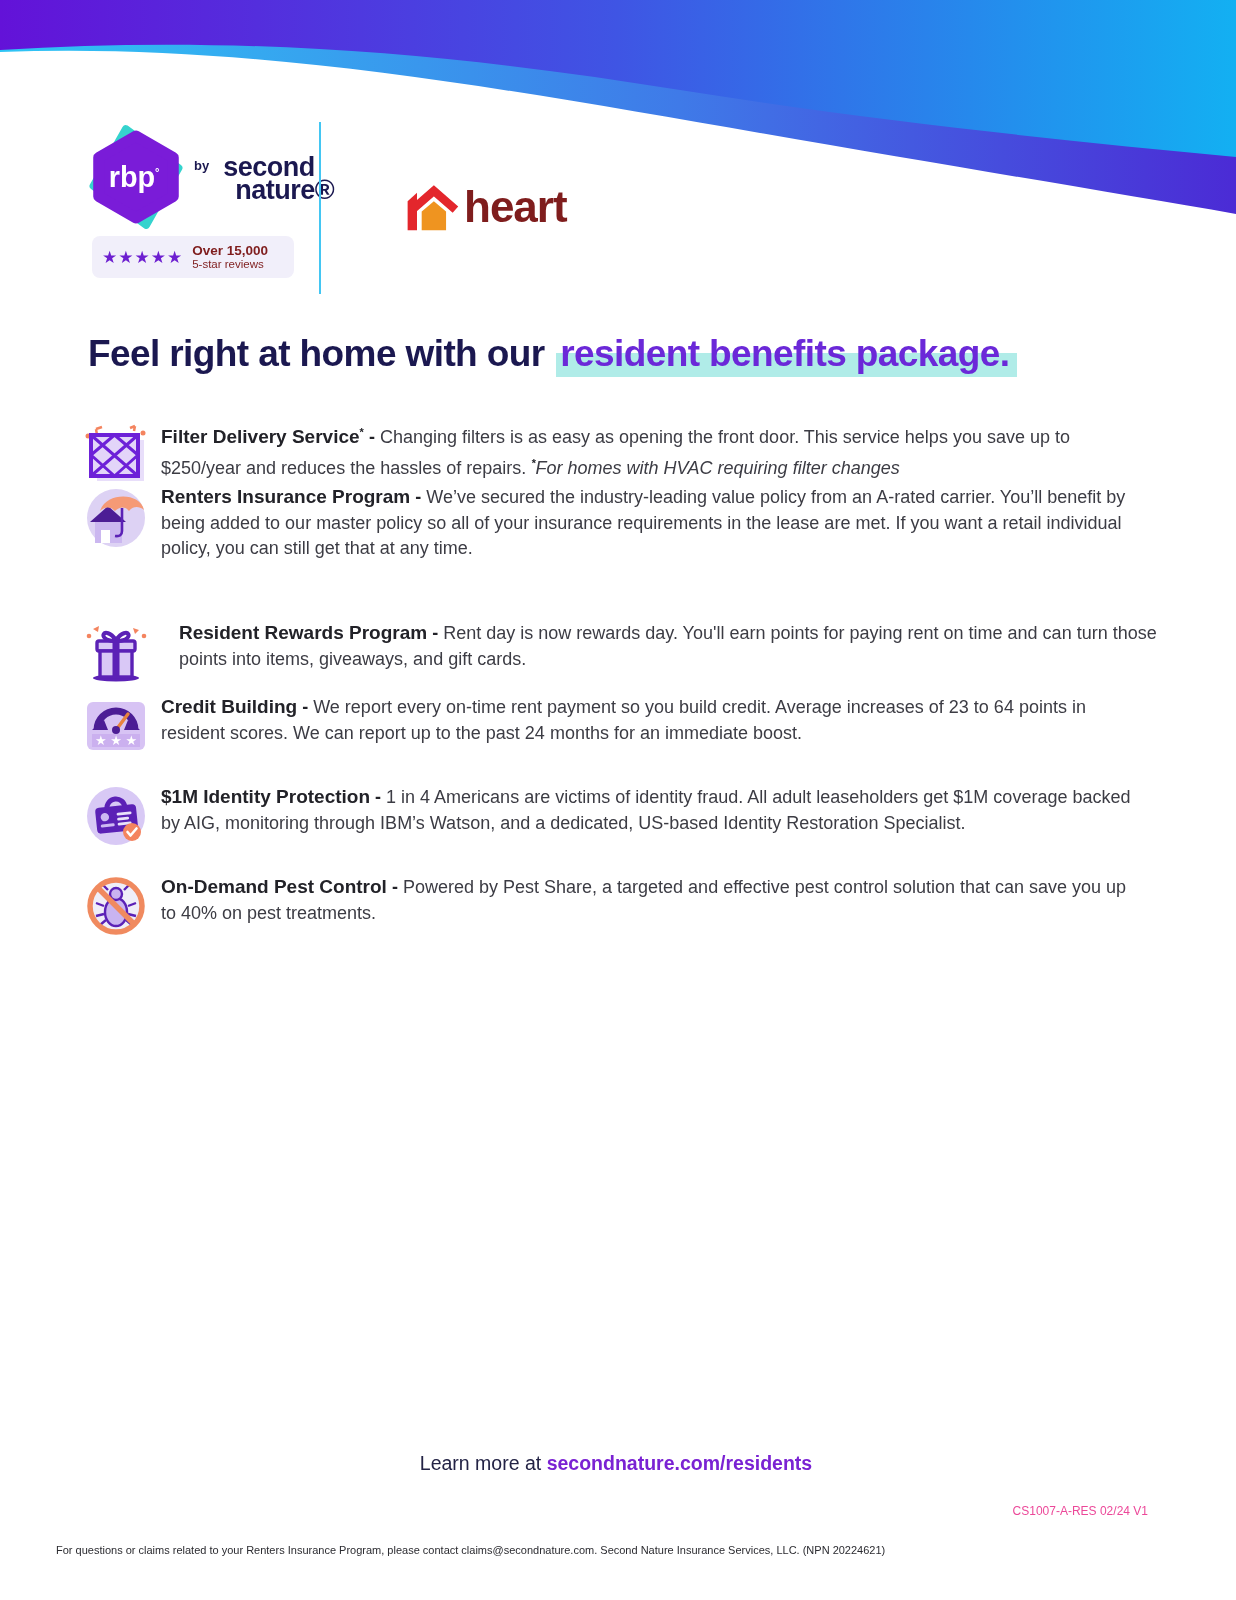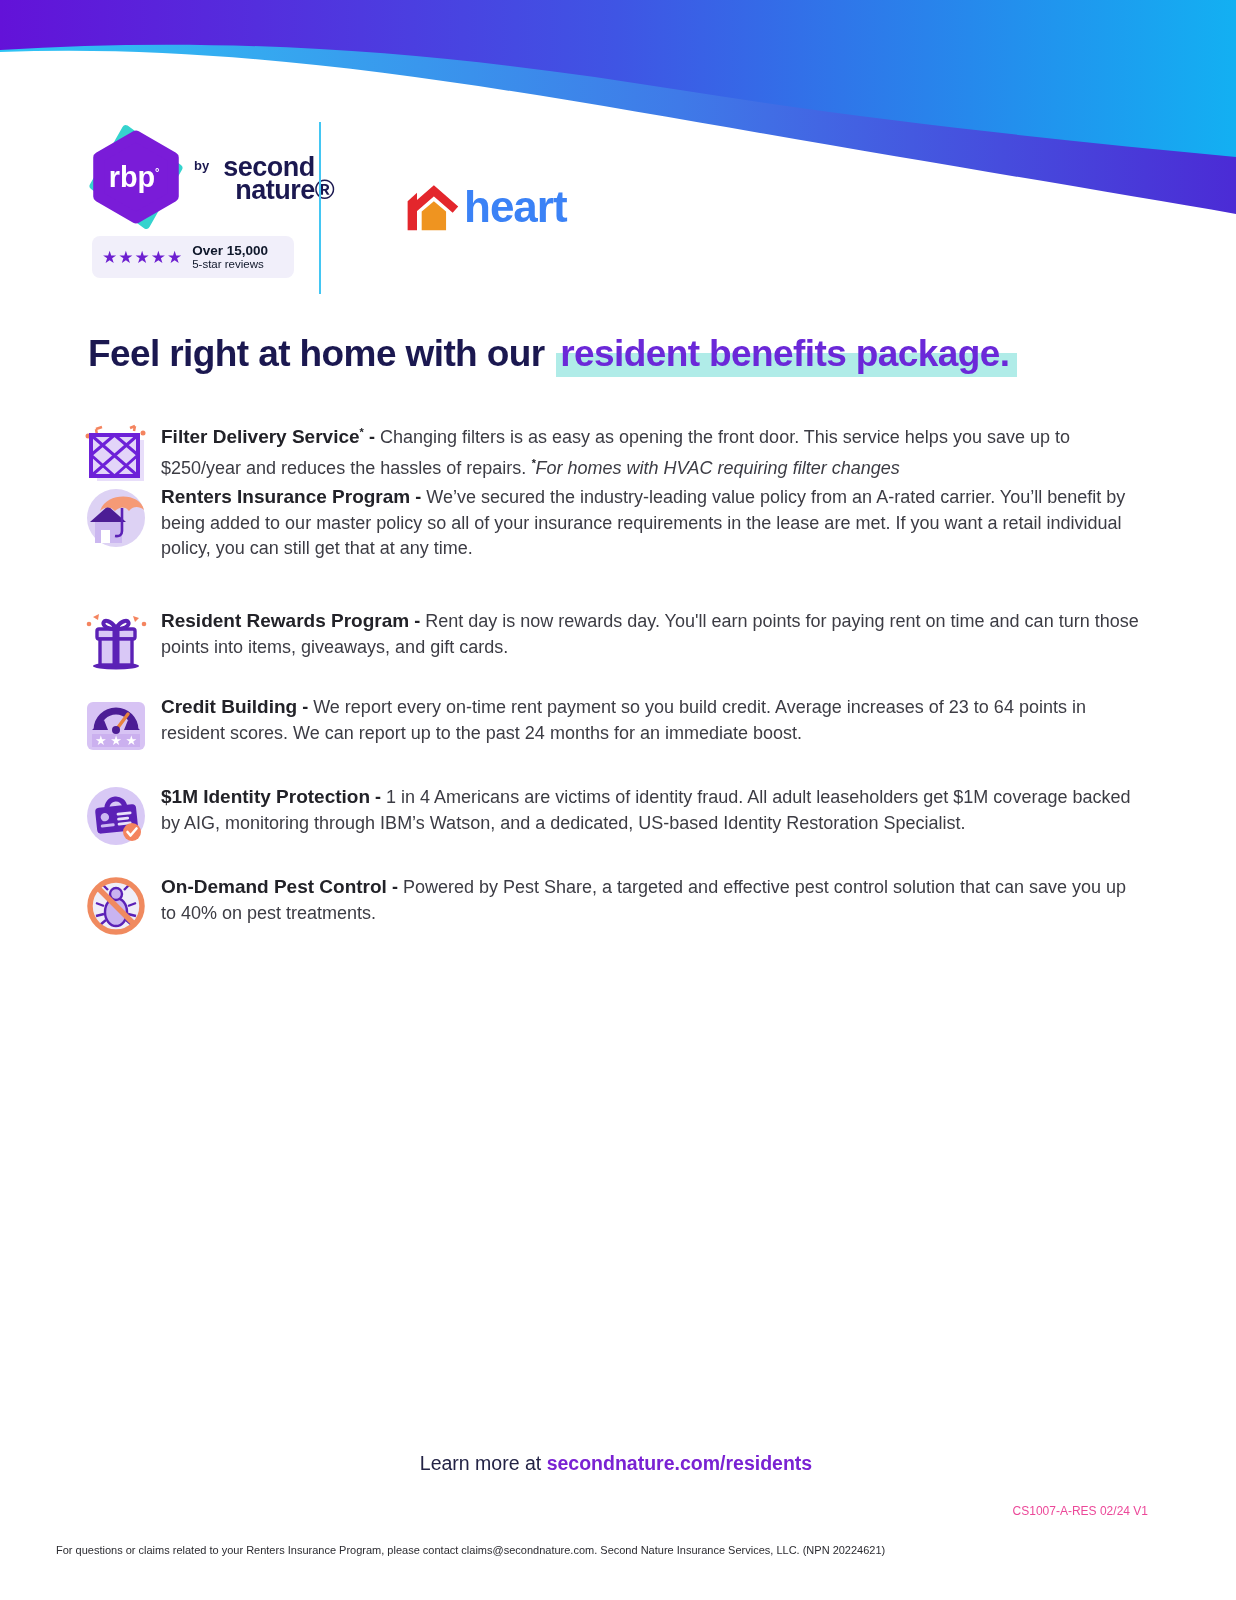--- a/index.html
+++ b/index.html
@@ -11,25 +11,25 @@
   .wave{position:absolute;top:0;left:0;}
 
   
   .rbp-logo{position:absolute;left:86px;top:124px;}
   .brand{position:absolute;left:194px;top:156px;display:flex;color:#1b1850;}
   .brand .by{font-size:13px;font-weight:700;margin:2px 14px 0 0;}
   .brand .nm{font-size:27px;font-weight:800;line-height:23px;letter-spacing:-0.5px;}
   .brand .nm .l2{padding-left:12px;display:block;}
   .divider{position:absolute;left:319px;top:122px;width:2px;height:172px;background:#43c6f3;}
   .heart-logo{position:absolute;left:402px;top:178px;display:flex;align-items:flex-end;}
-  .heart-logo .word{color:#3b82f6;font-weight:800;font-size:44px;letter-spacing:-1px;line-height:50px;margin-left:2px;}
+  .heart-logo .word{color:#7f1d1d;font-weight:800;font-size:44px;letter-spacing:-1px;line-height:50px;margin-left:2px;}
   .badge{position:absolute;left:92px;top:236px;width:202px;height:42px;background:#f1effa;border-radius:8px;
          display:flex;align-items:center;padding:0 10px;box-sizing:border-box;}
   .badge .stars{color:#6d1fd0;font-size:17px;letter-spacing:1px;margin-right:9px;line-height:1;}
-  .badge .col{display:flex;flex-direction:column;color:#0f172a;}
+  .badge .col{display:flex;flex-direction:column;color:#7f1d1d;}
   .badge .b1{font-size:13.5px;font-weight:700;line-height:15px;}
   .badge .b2{font-size:11.5px;line-height:13px;}
 
   
   h1{position:absolute;left:88px;top:333px;margin:0;font-size:37px;font-weight:600;
      color:#1b1850;letter-spacing:-0.6px;white-space:nowrap;}
   h1 .hl{color:#6b28d8;font-weight:800;
      background:linear-gradient(to bottom, transparent 46%, #b0ece8 46%);
      padding:0 8px 3px 4px;margin-left:2px;}
 
@@ -37,21 +37,21 @@
   .benefits{position:absolute;left:84px;top:420px;width:1064px;}
   .row{position:absolute;left:0;display:flex;align-items:flex-start;}
   .row .ic{flex:0 0 64px;width:64px;margin-right:13px;}
   .row .txt{width:984px;font-size:18px;line-height:25.5px;color:#3c3c44;margin:0;}
   .row .t{font-weight:700;font-size:19px;color:#222228;}
   .row .dash{font-weight:700;color:#222228;}
   .row sup{font-size:11px;color:#222228;font-weight:700;}
   .row .note{font-style:italic;text-align:right;}
   .r0{top:0;}
   .r1{top:64px;}
-  .r2{top:188px;}
+  .r2{top:200px;gap:18px;}
   .r3{top:274px;}
   .r4{top:364px;}
   .r5{top:454px;}
 
   
   .learn{position:absolute;top:1452px;left:0;width:1232px;text-align:center;
          font-size:19.5px;color:#232345;}
   .learn a{color:#7a22d3;font-weight:700;text-decoration:none;}
   .doc-code{position:absolute;top:1504px;right:88px;font-size:12px;color:#ec4899;}
   .disclaimer{position:absolute;top:1544px;left:56px;font-size:11px;color:#2b2b30;}

